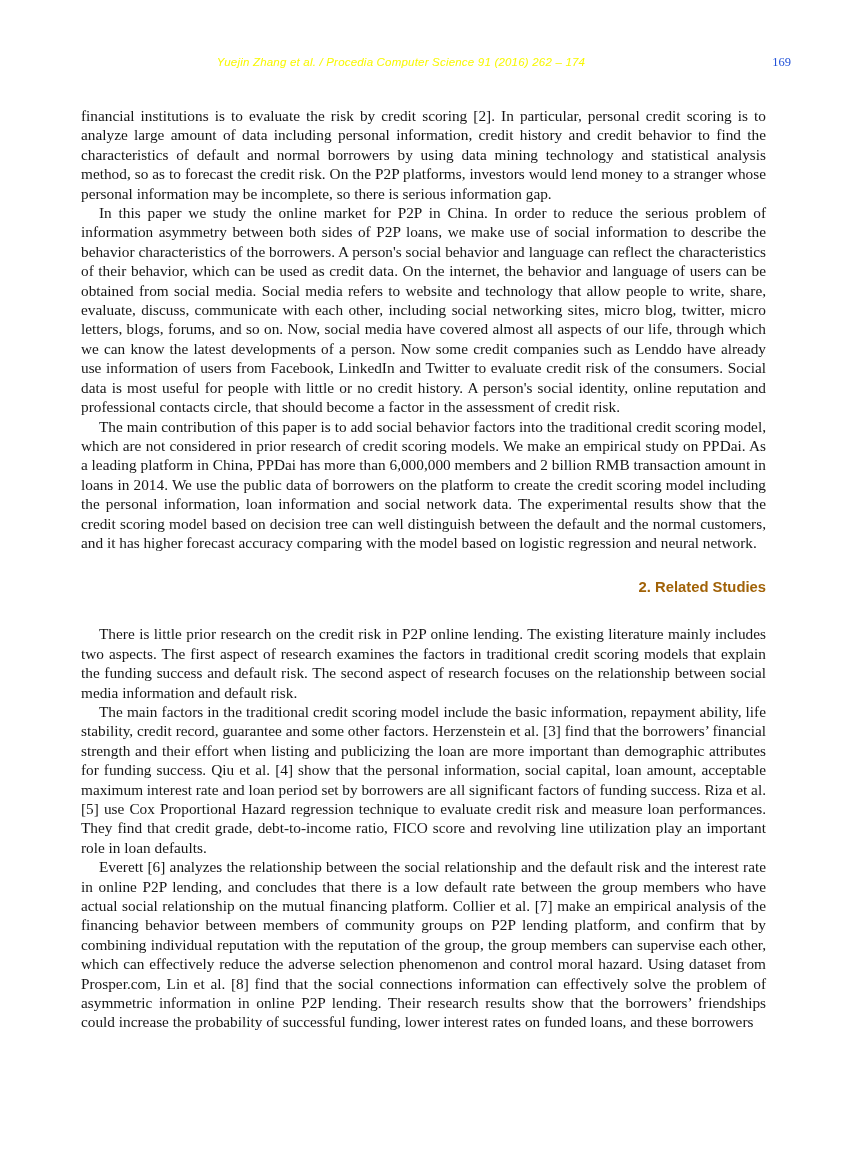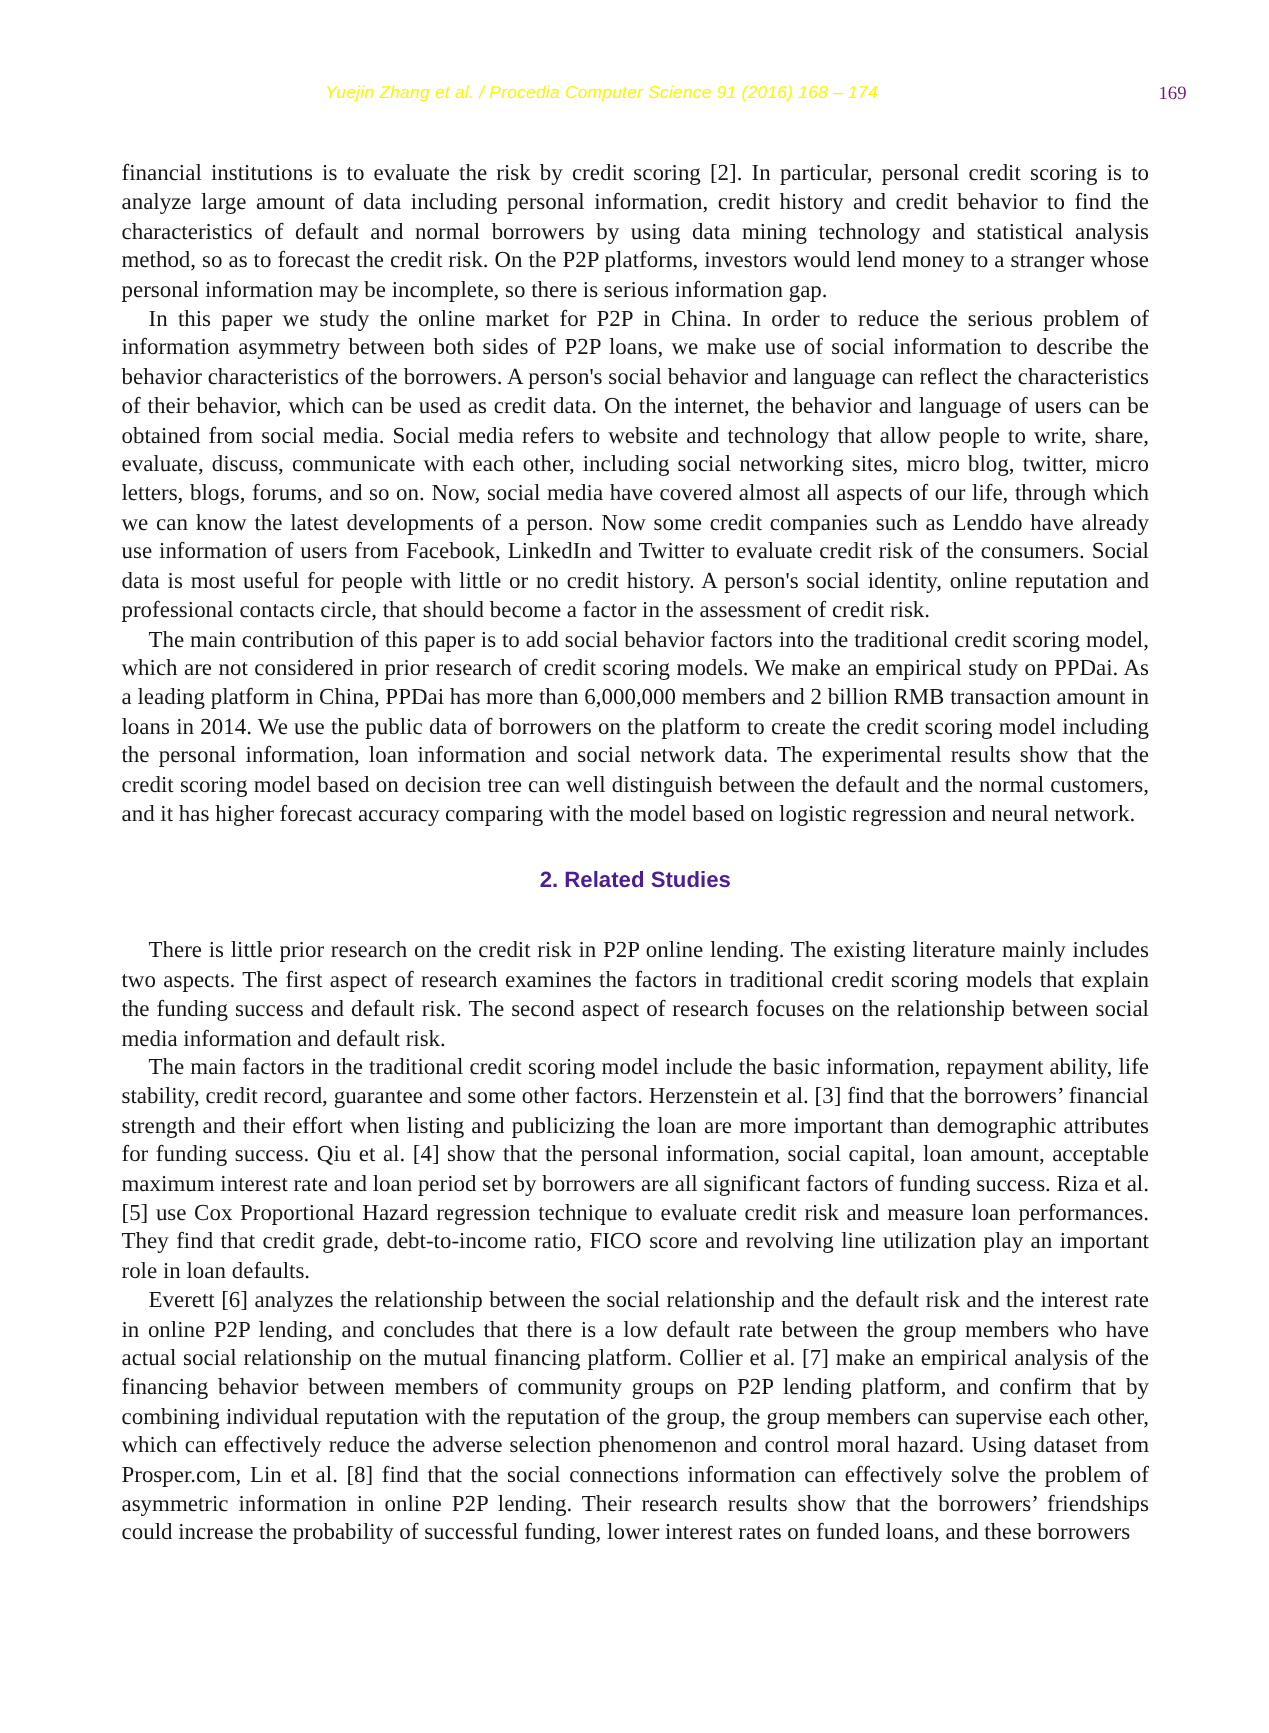--- a/index.html
+++ b/index.html
@@ -28,21 +28,21 @@
     letter-spacing: 0.2px;
     color: #f8f800;
     white-space: nowrap;
   }
   .page-number {
     position: absolute;
     top: 55px;
     right: 55px;
     font-family: "Liberation Serif", serif;
     font-size: 12.5px;
-    color: #701a75;
+    color: #1d4ed8;
   }
   .body-col {
     position: absolute;
     top: 106px;
     left: 81px;
     width: 685px;
     text-align: justify;
     font-size: 15.3px;
     line-height: 19.4px;
   }
@@ -52,32 +52,32 @@
     text-indent: 18px;
   }
   .body-col p.noindent {
     text-indent: 0;
   }
   .section-heading {
     font-family: "Liberation Sans", sans-serif;
     font-weight: bold;
     font-size: 14.8px;
     line-height: 18px;
-    color: #4c1d95;
-    text-align: center;
+    color: #a16207;
+    text-align: right;
     text-indent: 0;
     margin: 26px 0 28px 0;
   }
 </style>
 </head>
 <body>
 
 <div class="page">
 
-  <div class="running-head">Yuejin Zhang et al. / Procedia Computer Science 91 (2016) 168 – 174</div>
+  <div class="running-head">Yuejin Zhang et al. / Procedia Computer Science 91 (2016) 262 – 174</div>
 
   <div class="page-number">169</div>
 
   <div class="body-col">
 
     <p class="noindent">financial institutions is to evaluate the risk by credit scoring [2]. In particular, personal credit scoring is to analyze large amount of data including personal information, credit history and credit behavior to find the characteristics of default and normal borrowers by using data mining technology and statistical analysis method, so as to forecast the credit risk. On the P2P platforms, investors would lend money to a stranger whose personal information may be incomplete, so there is serious information gap.</p>
 
     <p>In this paper we study the online market for P2P in China. In order to reduce the serious problem of information asymmetry between both sides of P2P loans, we make use of social information to describe the behavior characteristics of the borrowers. A person's social behavior and language can reflect the characteristics of their behavior, which can be used as credit data. On the internet, the behavior and language of users can be obtained from social media. Social media refers to website and technology that allow people to write, share, evaluate, discuss, communicate with each other, including social networking sites, micro blog, twitter, micro letters, blogs, forums, and so on. Now, social media have covered almost all aspects of our life, through which we can know the latest developments of a person. Now some credit companies such as Lenddo have already use information of users from Facebook, LinkedIn and Twitter to evaluate credit risk of the consumers. Social data is most useful for people with little or no credit history. A person's social identity, online reputation and professional contacts circle, that should become a factor in the assessment of credit risk.</p>
 
     <p>The main contribution of this paper is to add social behavior factors into the traditional credit scoring model, which are not considered in prior research of credit scoring models. We make an empirical study on PPDai. As a leading platform in China, PPDai has more than 6,000,000 members and 2 billion RMB transaction amount in loans in 2014. We use the public data of borrowers on the platform to create the credit scoring model including the personal information, loan information and social network data. The experimental results show that the credit scoring model based on decision tree can well distinguish between the default and the normal customers, and it has higher forecast accuracy comparing with the model based on logistic regression and neural network.</p>

